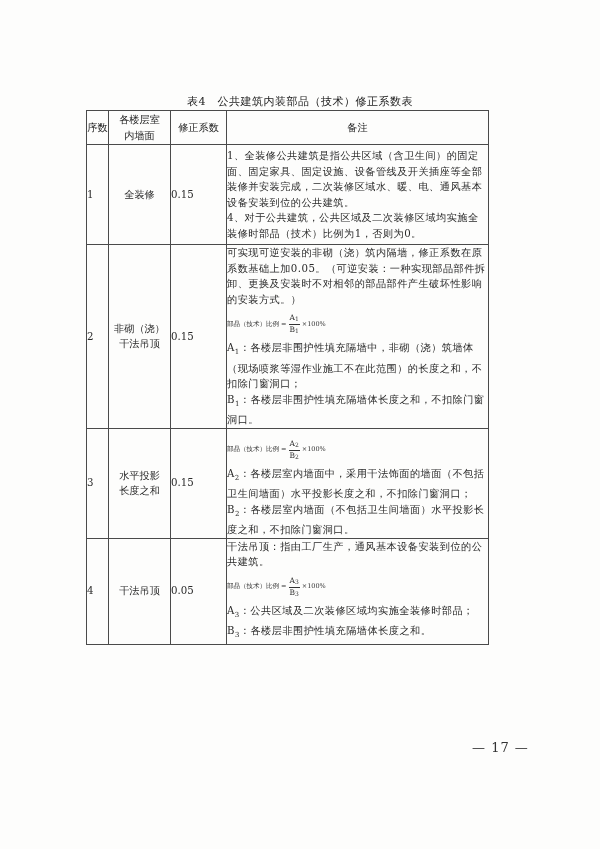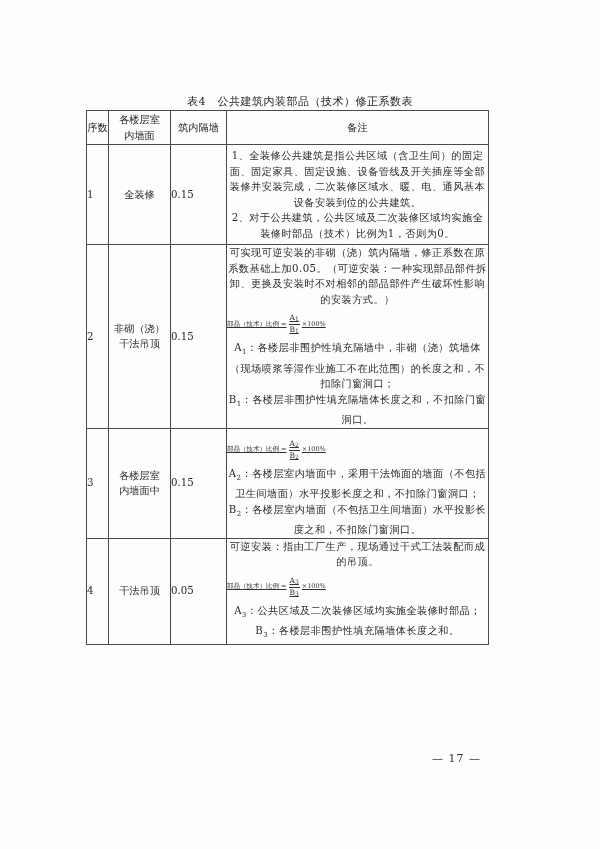--- a/index.html
+++ b/index.html
@@ -57,34 +57,33 @@
     }
     td.cat {
       text-align: center;
       padding: 0 4px;
     }
     td.coef {
       text-align: left;
       font-size: 10px;
     }
     td.note {
-      text-align: center;
+      text-align: left;
       padding: 1px 3px 2px 3px;
       vertical-align: top;
       letter-spacing: 0.45px;
     }
     .para { display: block; }
     .formula {
       display: flex;
       align-items: center;
       font-size: 6.5px;
       margin: 6px 0 4px 0;
       letter-spacing: 0;
       color: #333;
-      text-decoration: underline;
     }
     .frac {
       display: inline-flex;
       flex-direction: column;
       align-items: center;
       margin: 0 2px;
       font-size: 7.5px;
       line-height: 10px;
     }
     .frac .num-part {
@@ -93,56 +92,55 @@
     }
     .frac sub { font-size: 6px; vertical-align: -1px; }
     .def sub { font-size: 7px; }
     .row1 td { height: 99px; }
     .row2 td { height: 176px; }
     .row3 td { height: 104px; }
     .row4 td { height: 99px; }
     .page-num {
       position: absolute;
       top: 740px;
-      left: 432px;
-      font-size: 11px;
+      left: 472px;
+      font-size: 13px;
       color: #333;
       letter-spacing: 1px;
-      margin-top: 12px;
     }
   </style>
 </head>
 <body>
 
 <div class="page-title">表4　公共建筑内装部品（技术）修正系数表</div>
 
 <table class="main">
   <colgroup>
     <col class="c1">
       <col class="c2">
       <col class="c3">
       <col class="c4">
   </colgroup>
   <thead>
     <tr>
       <th>序数</th>
       <th style="padding:0 8px;">各楼层室内墙面</th>
-      <th>筑内隔墙</th>
+      <th>修正系数</th>
       <th>备注</th>
     </tr>
   </thead>
   <tbody>
 
     <tr class="row1">
       <td class="num">1</td>
       <td class="cat">全装修</td>
       <td class="coef">0.15</td>
       <td class="note" style="vertical-align:middle;">
         <span class="para">1、全装修公共建筑是指公共区域（含卫生间）的固定面、固定家具、固定设施、设备管线及开关插座等全部装修并安装完成，二次装修区域水、暖、电、通风基本设备安装到位的公共建筑。</span>
-        <span class="para">2、对于公共建筑，公共区域及二次装修区域均实施全装修时部品（技术）比例为1，否则为0。</span>
+        <span class="para">4、对于公共建筑，公共区域及二次装修区域均实施全装修时部品（技术）比例为1，否则为0。</span>
       </td>
     </tr>
 
     <tr class="row2">
       <td class="num">2</td>
       <td class="cat">非砌（浇）干法吊顶</td>
       <td class="coef">0.15</td>
       <td class="note">
         <span class="para">可实现可逆安装的非砌（浇）筑内隔墙，修正系数在原系数基础上加0.05。（可逆安装：一种实现部品部件拆卸、更换及安装时不对相邻的部品部件产生破坏性影响的安装方式。）</span>
         <div class="formula">
@@ -153,42 +151,42 @@
           </span>
           <span>×100%</span>
         </div>
         <span class="para def"><span>A</span><sub>1</sub><span>：各楼层非围护性填充隔墙中，非砌（浇）筑墙体（现场喷浆等湿作业施工不在此范围）的长度之和，不扣除门窗洞口；</span></span>
         <span class="para def"><span>B</span><sub>1</sub><span>：各楼层非围护性填充隔墙体长度之和，不扣除门窗洞口。</span></span>
       </td>
     </tr>
 
     <tr class="row3">
       <td class="num">3</td>
-      <td class="cat" style="padding:0 10px;">各楼层室内墙面中</td>
+      <td class="cat" style="padding:0 10px;">水平投影长度之和</td>
       <td class="coef">0.15</td>
       <td class="note">
         <div class="formula" style="margin-top:10px;">
           <span>部品（技术）比例 =</span>
           <span class="frac">
             <span class="num-part"><span>A</span><sub>2</sub></span>
             <span><span>B</span><sub>2</sub></span>
           </span>
           <span>×100%</span>
         </div>
         <span class="para def"><span>A</span><sub>2</sub><span>：各楼层室内墙面中，采用干法饰面的墙面（不包括卫生间墙面）水平投影长度之和，不扣除门窗洞口；</span></span>
         <span class="para def"><span>B</span><sub>2</sub><span>：各楼层室内墙面（不包括卫生间墙面）水平投影长度之和，不扣除门窗洞口。</span></span>
       </td>
     </tr>
 
     <tr class="row4">
       <td class="num">4</td>
       <td class="cat">干法吊顶</td>
       <td class="coef">0.05</td>
       <td class="note">
-        <span class="para">可逆安装：指由工厂生产，现场通过干式工法装配而成的吊顶。</span>
+        <span class="para">干法吊顶：指由工厂生产，通风基本设备安装到位的公共建筑。</span>
         <div class="formula">
           <span>部品（技术）比例 =</span>
           <span class="frac">
             <span class="num-part"><span>A</span><sub>3</sub></span>
             <span><span>B</span><sub>3</sub></span>
           </span>
           <span>×100%</span>
         </div>
         <span class="para def"><span>A</span><sub>3</sub><span>：公共区域及二次装修区域均实施全装修时部品；</span></span>
         <span class="para def"><span>B</span><sub>3</sub><span>：各楼层非围护性填充隔墙体长度之和。</span></span>

